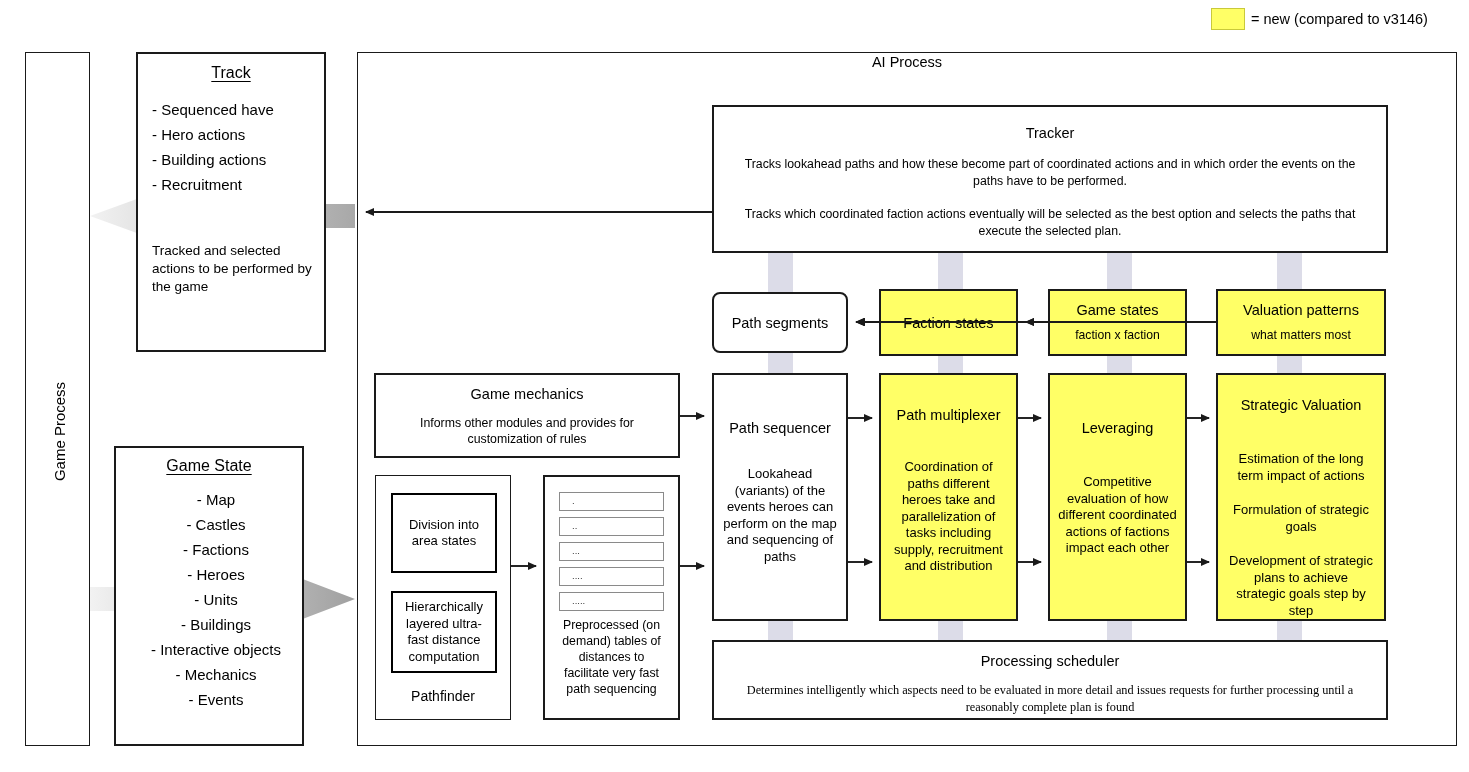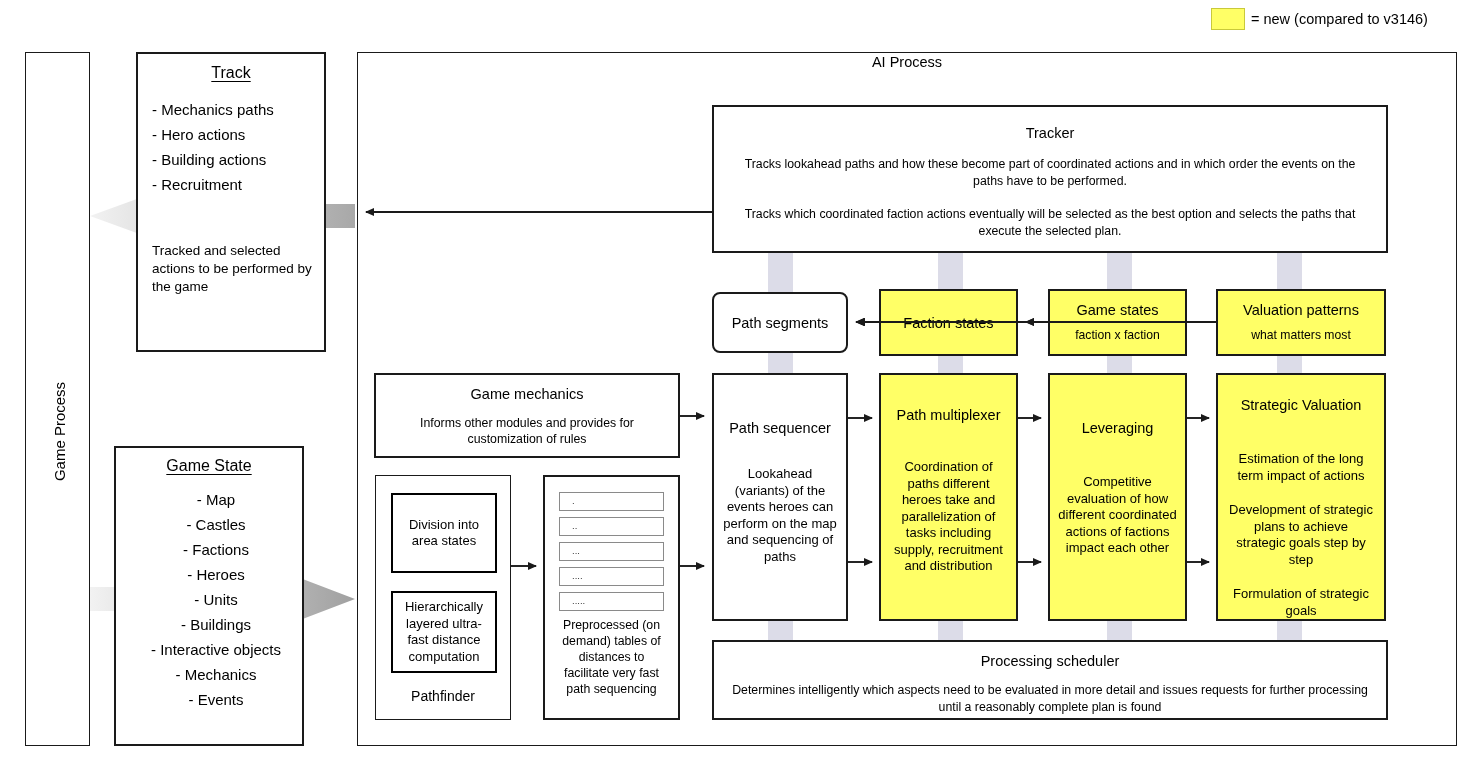--- a/index.html
+++ b/index.html
@@ -156,21 +156,21 @@
   #path-seq-sub   { margin: 30px 8px 0 8px; }
   #path-mux-sub   { margin: 36px 6px 0 6px; }
   #leveraging-sub { margin: 38px 6px 0 6px; }
   #strat-val-sub1 { margin: 38px 10px 0 10px; }
   #strat-val-sub2 { margin: 18px 10px 0 10px; }
   #strat-val-sub3 { margin: 18px 10px 0 10px; }
 
   
   #sched-box { left: 712px; top: 640px; width: 676px; height: 80px; }
   #sched-title { margin-top: 11px; font-size: 14.5px; }
-  #sched-sub { margin: 13px 14px 0 14px; font-size: 12.3px; line-height: 17px; }
+  #sched-sub { margin: 13px 14px 0 14px; font-size: 12.3px; line-height: 17px; font-family: Liberation Serif, serif; }
 
   svg.overlay { position: absolute; left: 0; top: 0; width: 1469px; height: 772px;
                 pointer-events: none; }
 </style>
 </head>
 <body>
 
 <div id="root">
 
   <div class="abs" id="legend-swatch"></div>
@@ -204,21 +204,21 @@
   <div class="abs outer-box" id="game-process-box">
     <div class="abs" id="game-process-label">Game Process</div>
   </div>
 
   <div class="abs outer-box" id="ai-process-box"></div>
   <div class="abs" id="ai-process-title">AI Process</div>
 
   <div class="abs node" id="track-box">
     <div id="track-title">Track</div>
     <ul id="track-list">
-      <li>- Mechanics paths</li>
+      <li>- Sequenced have</li>
       <li>- Hero actions</li>
       <li>- Building actions</li>
       <li>- Recruitment</li>
     </ul>
     <div id="track-note">Tracked and selected actions to be performed by the game</div>
   </div>
 
   <div class="abs node" id="gamestate-box">
     <div id="gamestate-title">Game State</div>
     <ul id="gamestate-list">
@@ -303,22 +303,22 @@
   </div>
 
   <div class="abs node yellow" id="leveraging-box">
     <div class="pipe-title">Leveraging</div>
     <div class="pipe-sub" id="leveraging-sub">Competitive evaluation of how different coordinated actions of factions impact each other</div>
   </div>
 
   <div class="abs node yellow" id="strat-val-box">
     <div class="pipe-title">Strategic Valuation</div>
     <div class="pipe-sub" id="strat-val-sub1">Estimation of the long term impact of actions</div>
+    <div class="pipe-sub" id="strat-val-sub2">Formulation of strategic goals</div>
     <div class="pipe-sub" id="strat-val-sub3">Development of strategic plans to achieve strategic goals step by step</div>
-    <div class="pipe-sub" id="strat-val-sub2">Formulation of strategic goals</div>
   </div>
 
   <div class="abs node" id="sched-box">
     <div class="node-title" id="sched-title">Processing scheduler</div>
     <div class="node-sub" id="sched-sub">Determines intelligently which aspects need to be evaluated in more detail and issues requests for further processing until a reasonably complete plan is found</div>
   </div>
 
   <svg class="overlay">
     <defs>
       <marker id="ah" markerWidth="9" markerHeight="9" refX="8" refY="4.5" orient="auto" markerUnits="userSpaceOnUse">

